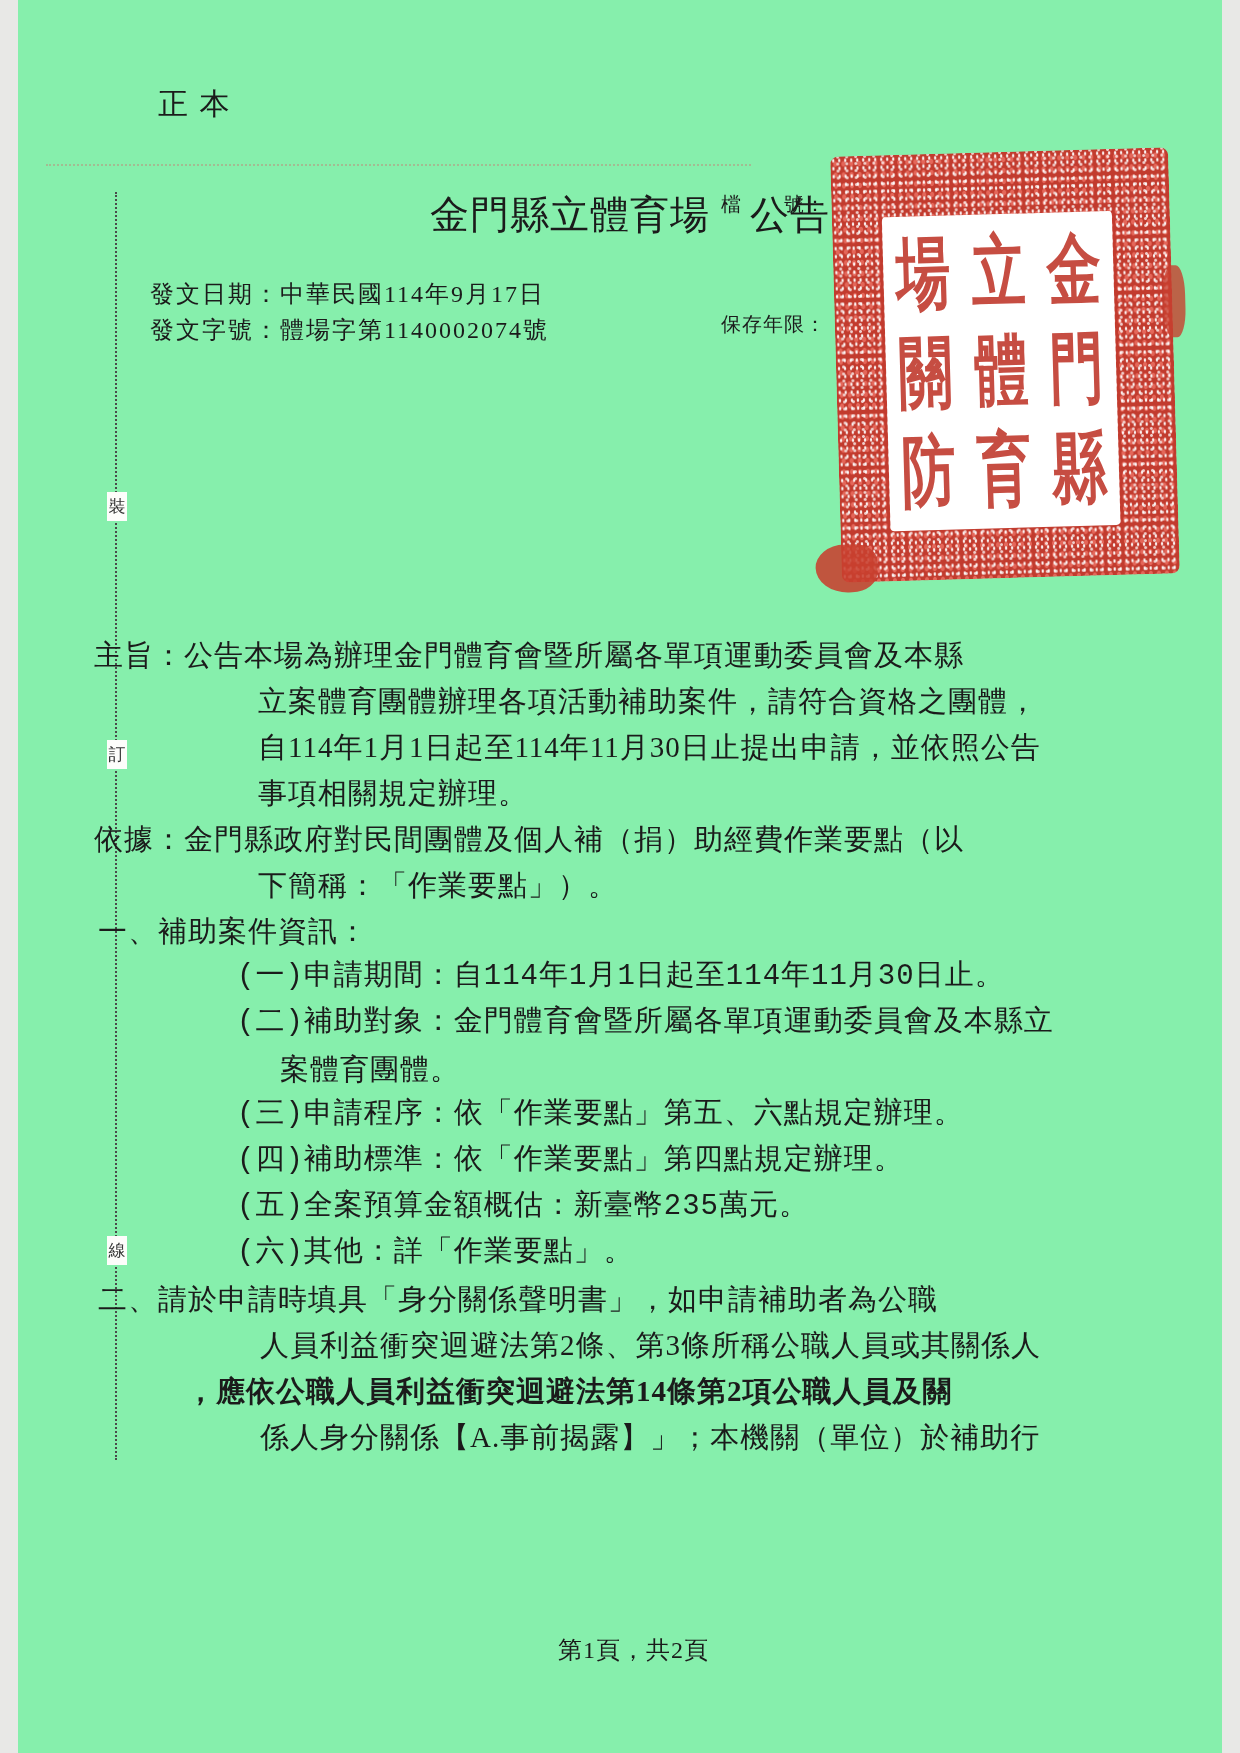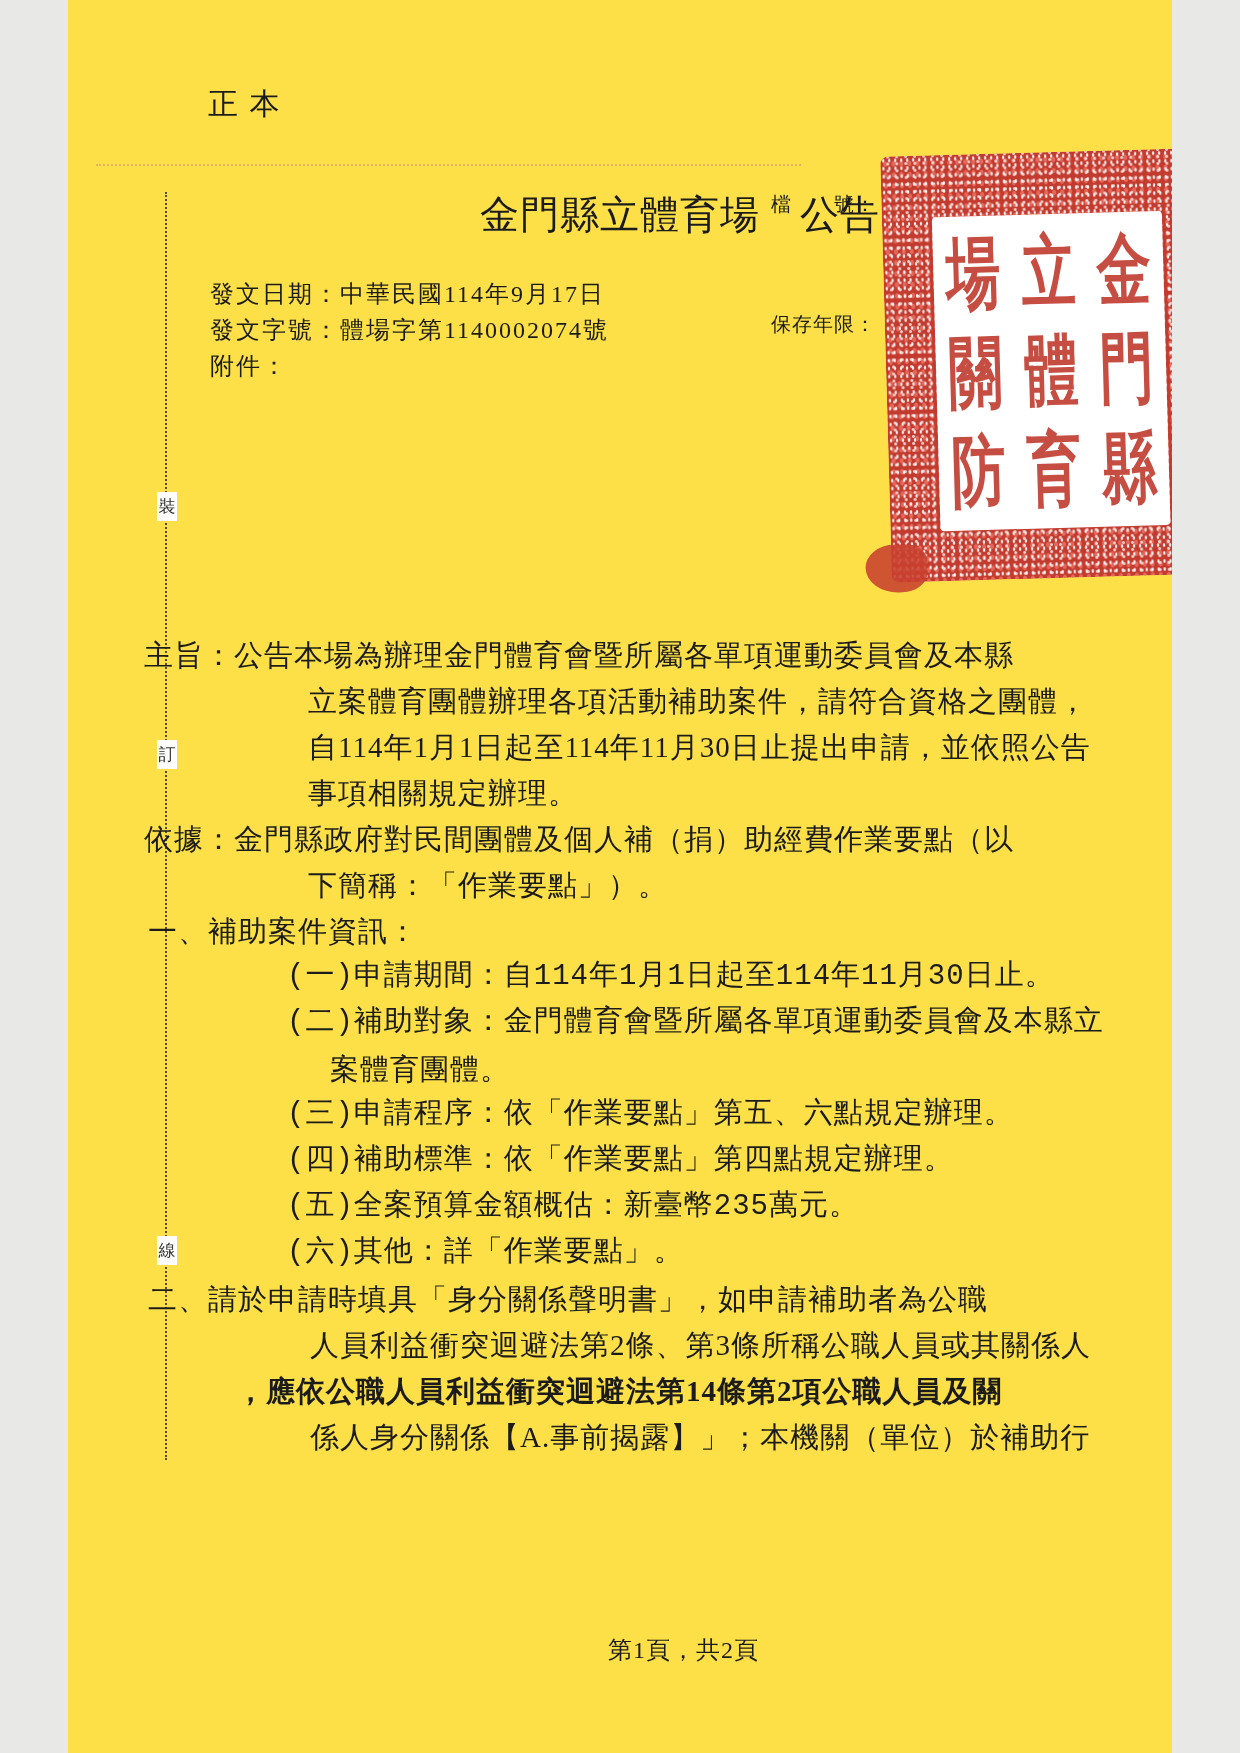--- a/index.html
+++ b/index.html
@@ -1,20 +1,20 @@
 <!DOCTYPE html>
 <html><head>
 <meta charset="utf-8">
 <style>
   html,body { margin:0; padding:0; background:#e8e8e6; }
   .page {
     position:relative;
-    width:1104px; height:1753px;
+    width:1204px; height:1753px;
     margin:0 auto;
-    background:#fde047;
+    background:#86efac;
     font-family:"Liberation Serif","DejaVu Serif",serif;
     color:#1b1b1b;
     overflow:hidden;
   }
 
   
   .artifact-line {
     position:absolute; left:28px; top:164px; width:705px; height:0;
     border-top:2px dotted rgba(200,125,115,.45);
   }
@@ -28,21 +28,21 @@
     position:absolute; left:703px; top:104px;
     font-size:20px; line-height:40px; letter-spacing:1px; white-space:pre;
   }
 
   .title {
     position:absolute; left:412px; top:188px; margin:0;
     font-size:39px; font-weight:normal; letter-spacing:1px; white-space:pre;font-family:Liberation Mono, monospace;
   }
 
   .meta {
-    position:absolute; left:142px; top:276px;
+    position:absolute; left:132px; top:276px;
     font-size:24px; line-height:36px; letter-spacing:2px;
   }
 
   
   .seal {
     position:absolute; left:818px; top:152px; width:338px; height:426px;
     transform:rotate(-1.6deg);
     background:
       radial-gradient(rgba(255,255,255,.92) 1px, rgba(255,255,255,0) 1.6px) 0 0/6px 8px,
       radial-gradient(rgba(255,255,255,.75) 1.3px, rgba(255,255,255,0) 2px) 3px 4px/9px 7px,
@@ -116,21 +116,20 @@
   <div class="file-labels">
     <div>檔　　號：</div>
     <div>保存年限：</div>
   </div>
 
   <h1 class="title">金門縣立體育場　公告</h1>
 
   <div class="meta">
     <div>發文日期：中華民國114年9月17日</div>
     <div>發文字號：體場字第1140002074號</div>
-    <div>附件：</div>
   </div>
 
   <div class="seal">
     <div class="seal-blob-bl"></div>
     <div class="seal-blob-r"></div>
     <div class="seal-inner">
       <div class="seal-col">
         <span class="seal-glyph">金</span>
         <span class="seal-glyph">門</span>
         <span class="seal-glyph">縣</span>

